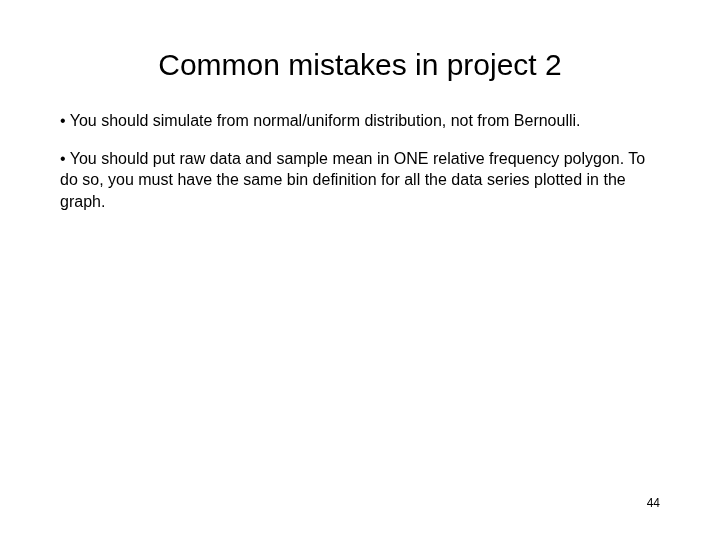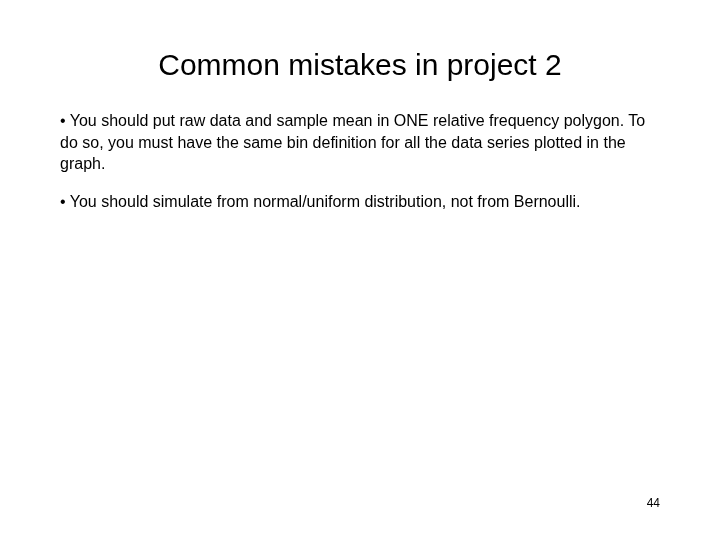--- a/index.html
+++ b/index.html
@@ -42,16 +42,16 @@
       right: 60px;
       font-size: 12px;
       color: #000;
     }
   </style>
 </head>
 <body>
 
 <div class="slide">
   <h1 class="title">Common mistakes in project 2</h1>
+  <div class="bullet-item">• You should simulate from normal/uniform distribution, not from Bernoulli.</div>
   <div class="bullet-item">• You should put raw data and sample mean in ONE relative frequency polygon. To do so, you must have the same bin definition for all the data series plotted in the graph.</div>
-  <div class="bullet-item">• You should simulate from normal/uniform distribution, not from Bernoulli.</div>
   <div class="page-number">44</div>
 </div>
 
 </body></html>

